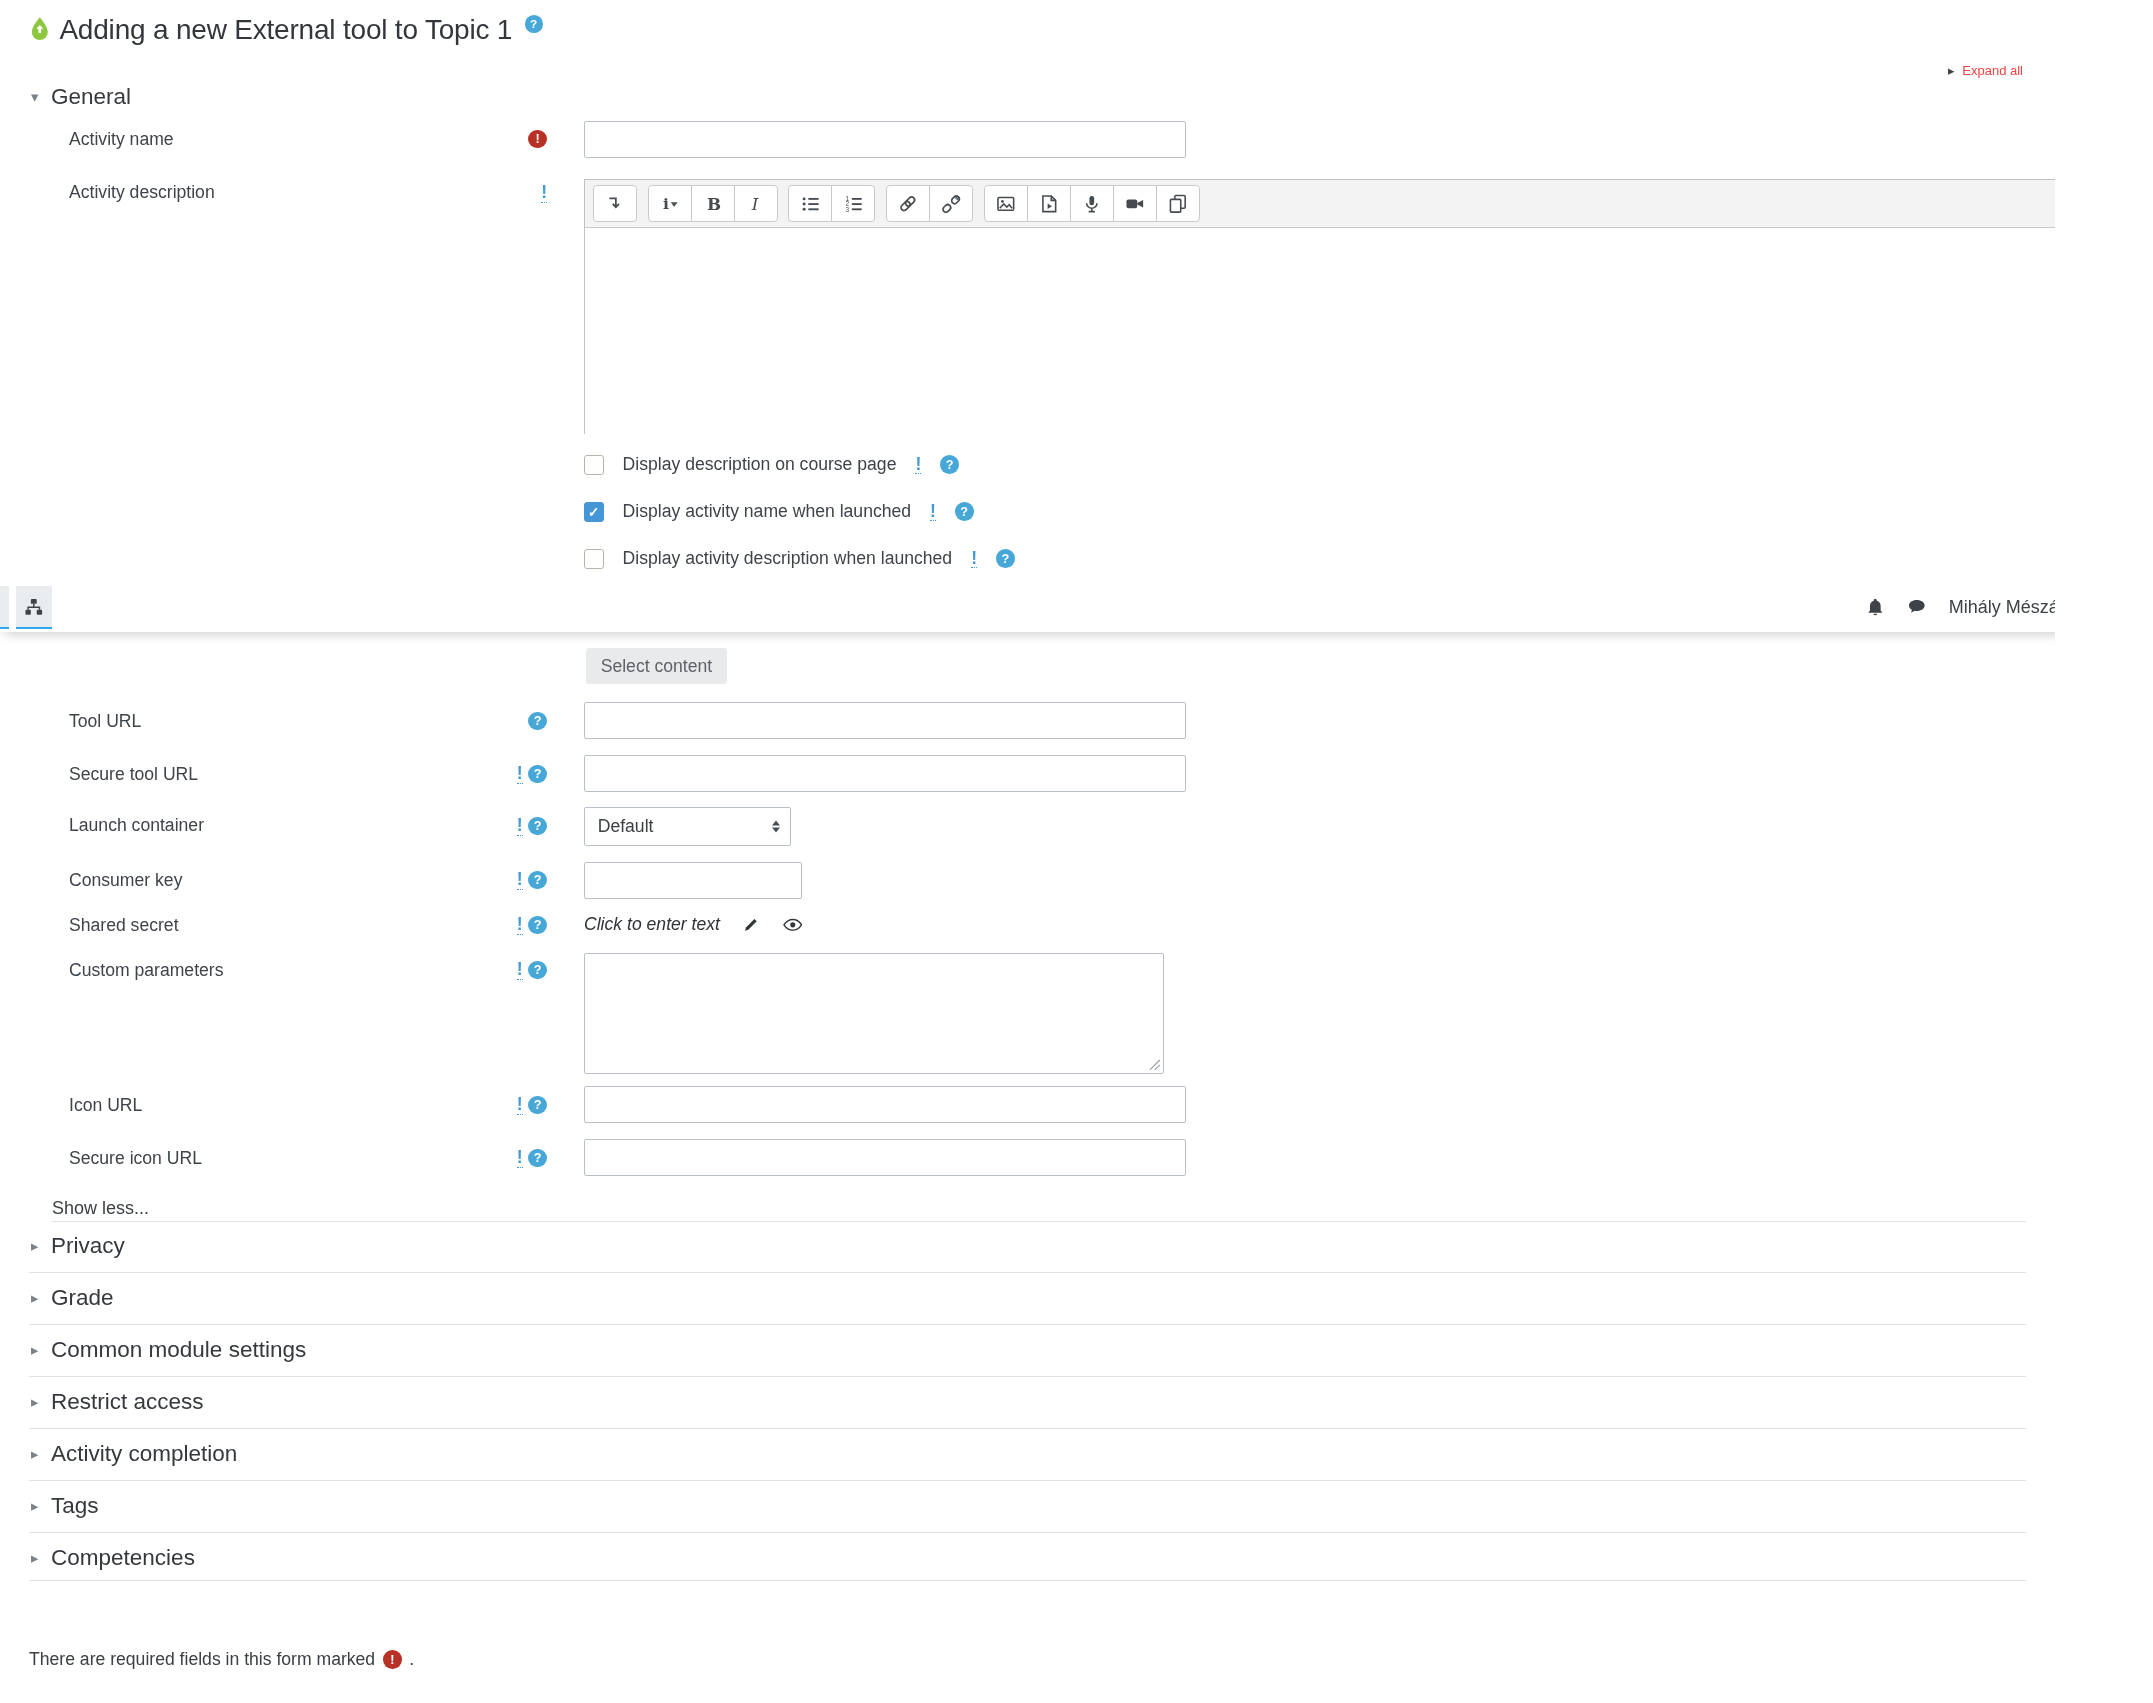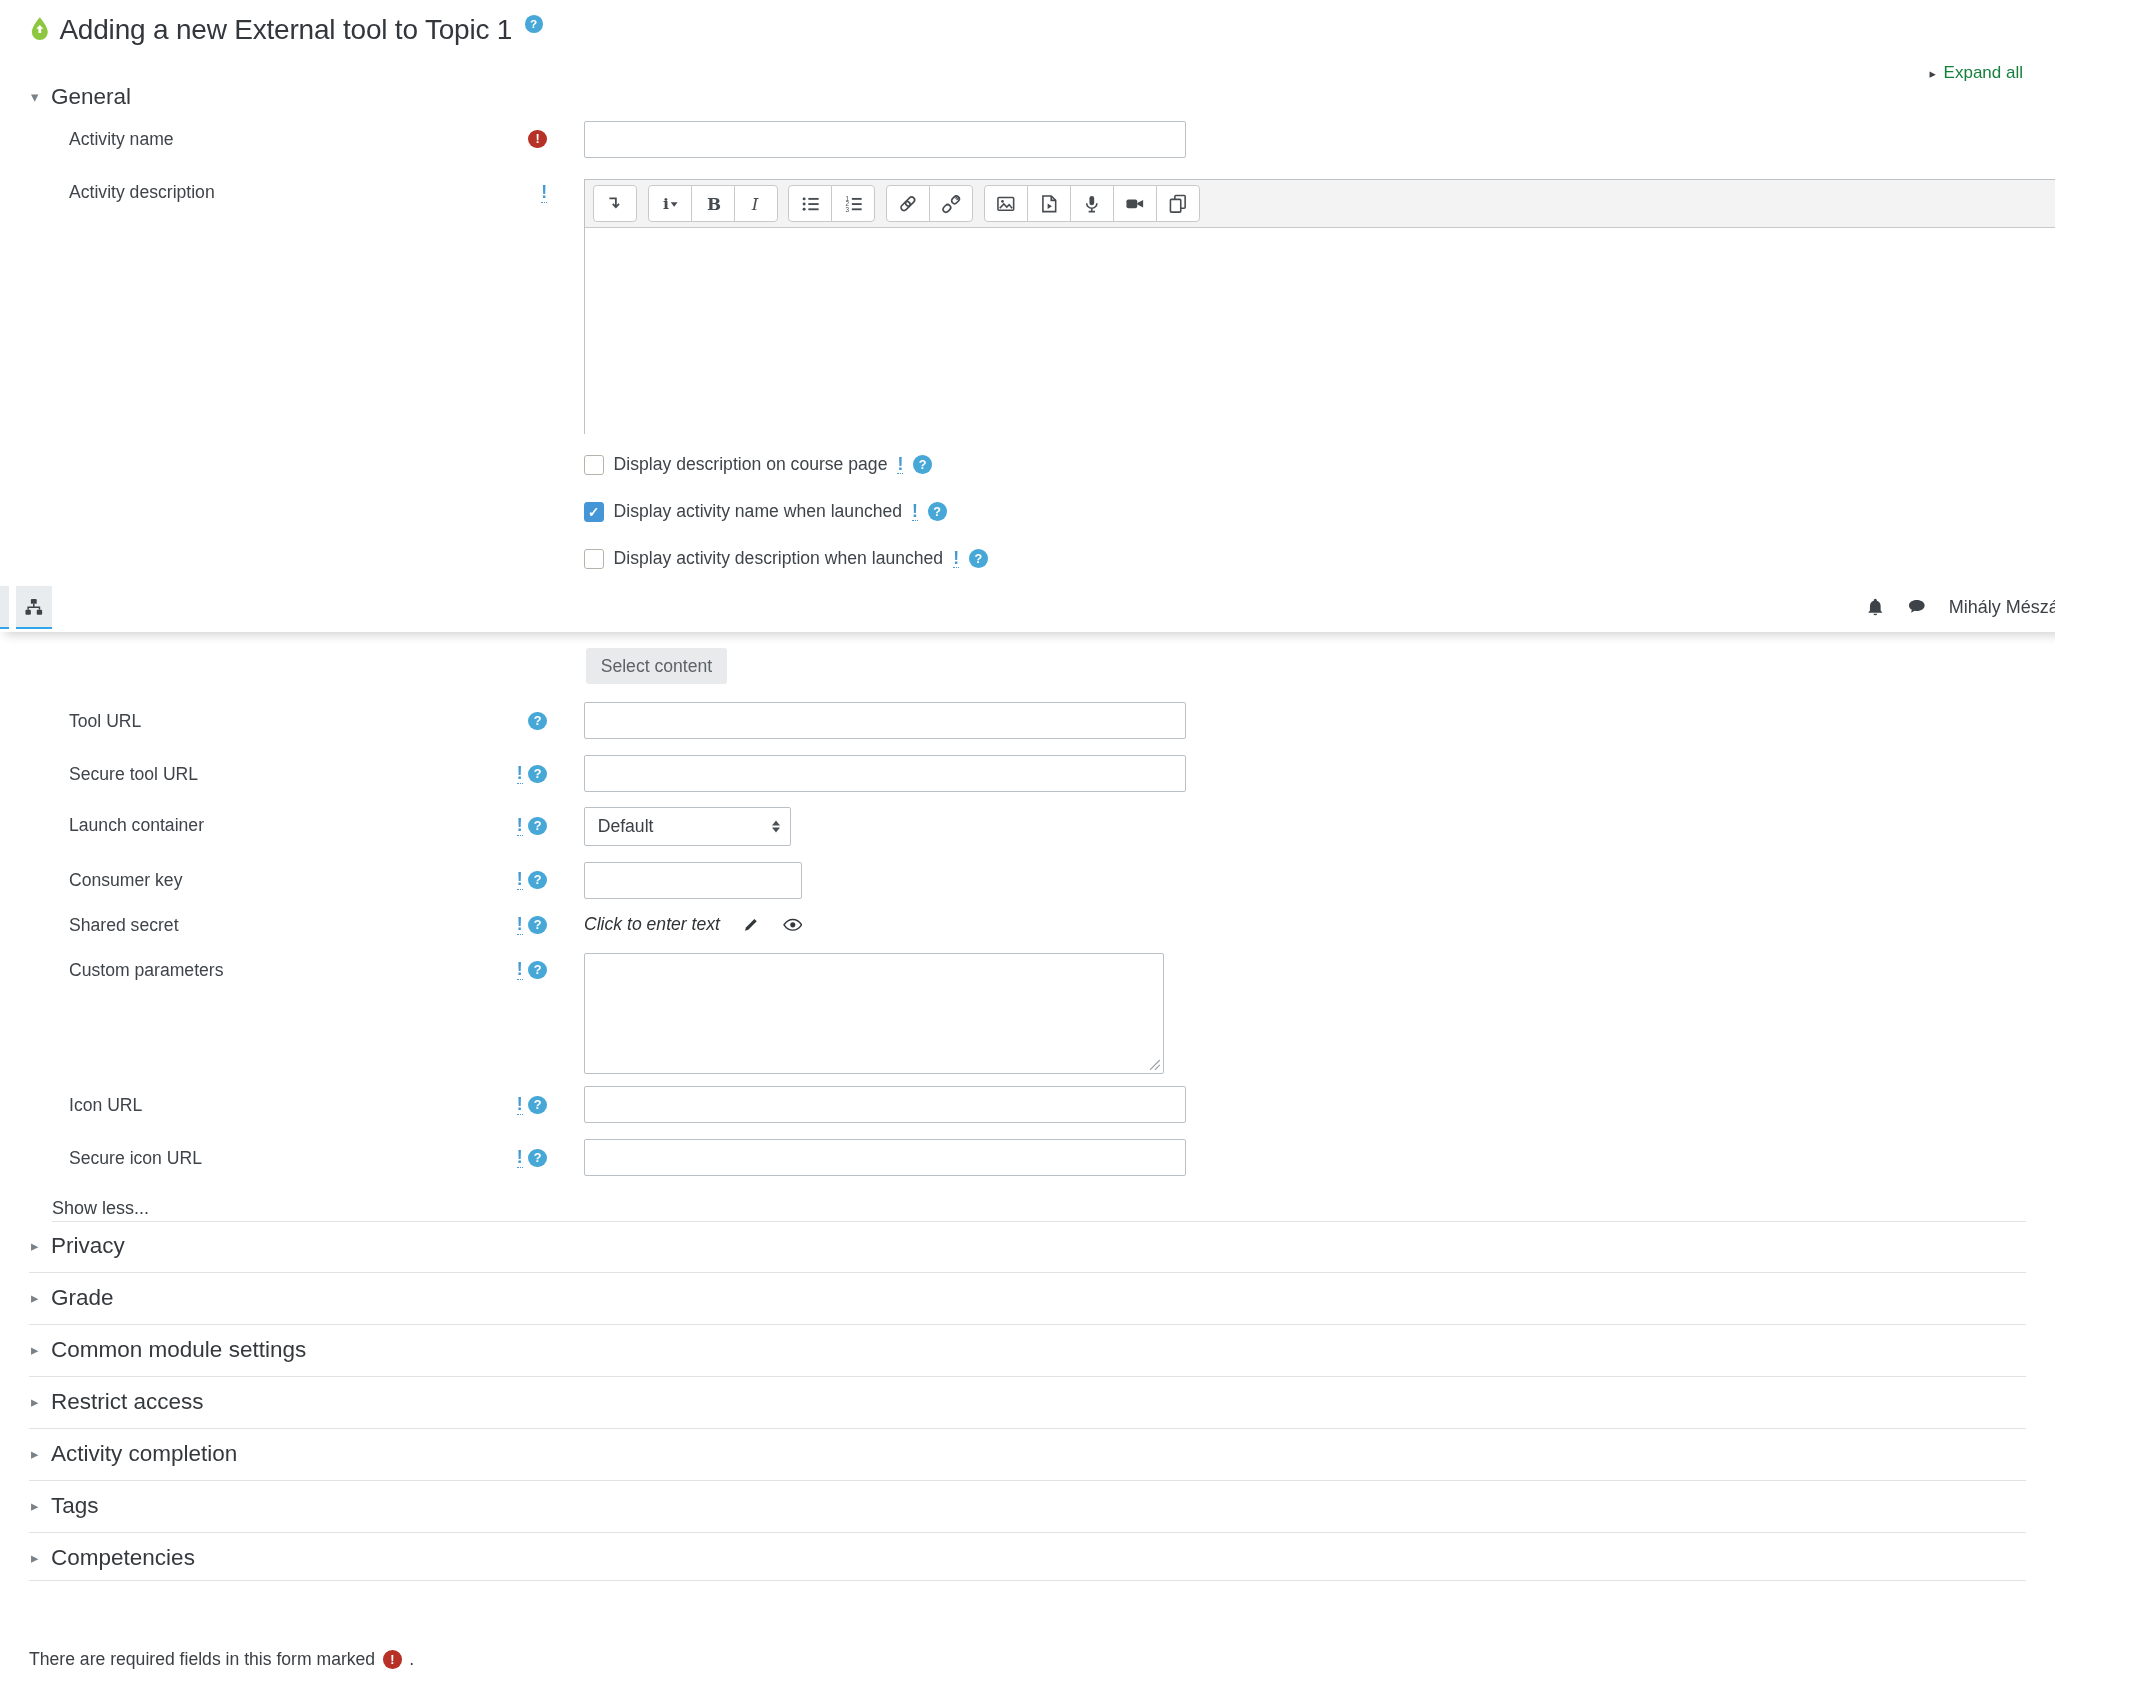--- a/index.html
+++ b/index.html
@@ -34,37 +34,37 @@
   .sect-h .tri { font-size:14.7px; color:#7b8287; line-height:1; }
   .sect-h .txt { font-size:22.5px; color:#35393d; }
 
   
   .title-row { position:absolute; top:13.7px; left:29px; display:flex; align-items:center; gap:8.8px; }
   .title-row h1 { font-size:28px; font-weight:400; color:#33373c; letter-spacing:-0.2px; }
   .title-help { margin:-11.8px 0 0 3.9px; width:17.6px; height:17.6px; font-size:11.8px; }
 
   .expand-all { position:absolute; top:63px; right:32px; display:flex; align-items:center; gap:7.8px; cursor:pointer; }
   .expand-all .tri { font-size:12.7px; color:#3d4247; }
-  .expand-all .txt { font-size:17px; color:#15803d; }
+  .expand-all .txt { font-size:13px; color:#ef4444; }
 
   
   .editor { position:absolute; left:584px; top:179px; width:1521px; height:255px; border:1px solid #bdc2c7; background:#fff; }
   .ed-toolbar { height:48px; background:#f3f3f3; border-bottom:1px solid #c6cacd; display:flex; align-items:center;
                 padding:0 7.8px; gap:10.8px; }
   .ed-group { display:flex; }
   .ed-btn { height:37px; min-width:44px; background:#fff; border:1px solid #c9c9c9; display:flex; align-items:center;
             justify-content:center; margin-right:-1px; cursor:pointer; padding:0 5.9px; }
   .ed-group .ed-btn:first-child { border-radius:3.9px 0 0 3.9px; }
   .ed-group .ed-btn:last-child { border-radius:0 3.9px 3.9px 0; margin-right:0; }
   .ed-group .ed-btn:only-child { border-radius:3.9px; }
   .ed-content { position:relative; height:206px; background:#fff; }
   .rz { position:absolute; right:2px; bottom:2px; }
 
   
-  .cbrow { position:absolute; left:584px; height:23.5px; display:flex; align-items:center; gap:10px; }
+  .cbrow { position:absolute; left:584px; height:23.5px; display:flex; align-items:center; gap:19px; }
   .cbbox { width:19.6px; height:19.6px; border:1px solid #b8b3aa; border-radius:2.9px; background:#fff; display:flex;
            align-items:center; justify-content:center; cursor:pointer; flex:0 0 auto; }
   .cbbox.checked { background:#4596d7; border-color:#4596d7; color:#fff; font-size:13.7px; font-weight:bold; }
   .cbl { font-size:17.6px; color:#3f444a; }
 
   
   .ghost { position:absolute; left:0; top:586px; width:2153px; height:51px; opacity:0.20; z-index:1; }
   .ghost .glabel { position:absolute; left:69px; top:12.7px; font-size:17.6px; color:#3f444a; }
   .ghost .gq { position:absolute; left:528px; top:11.8px; }
   .ghost .gsel { top:5.9px; width:257px; }

